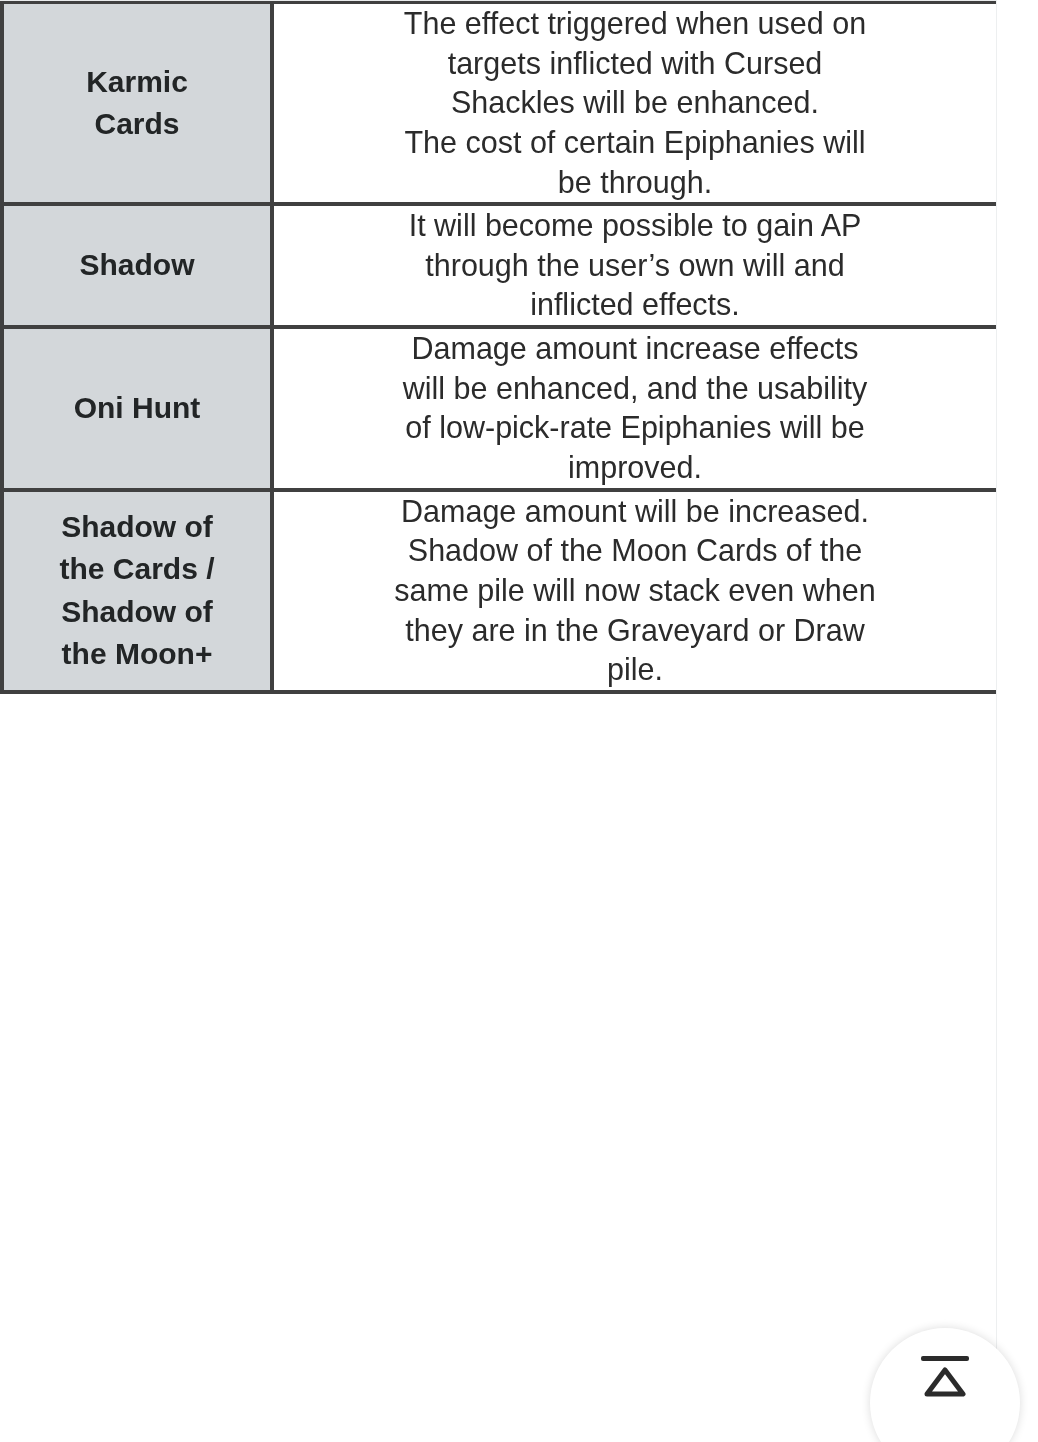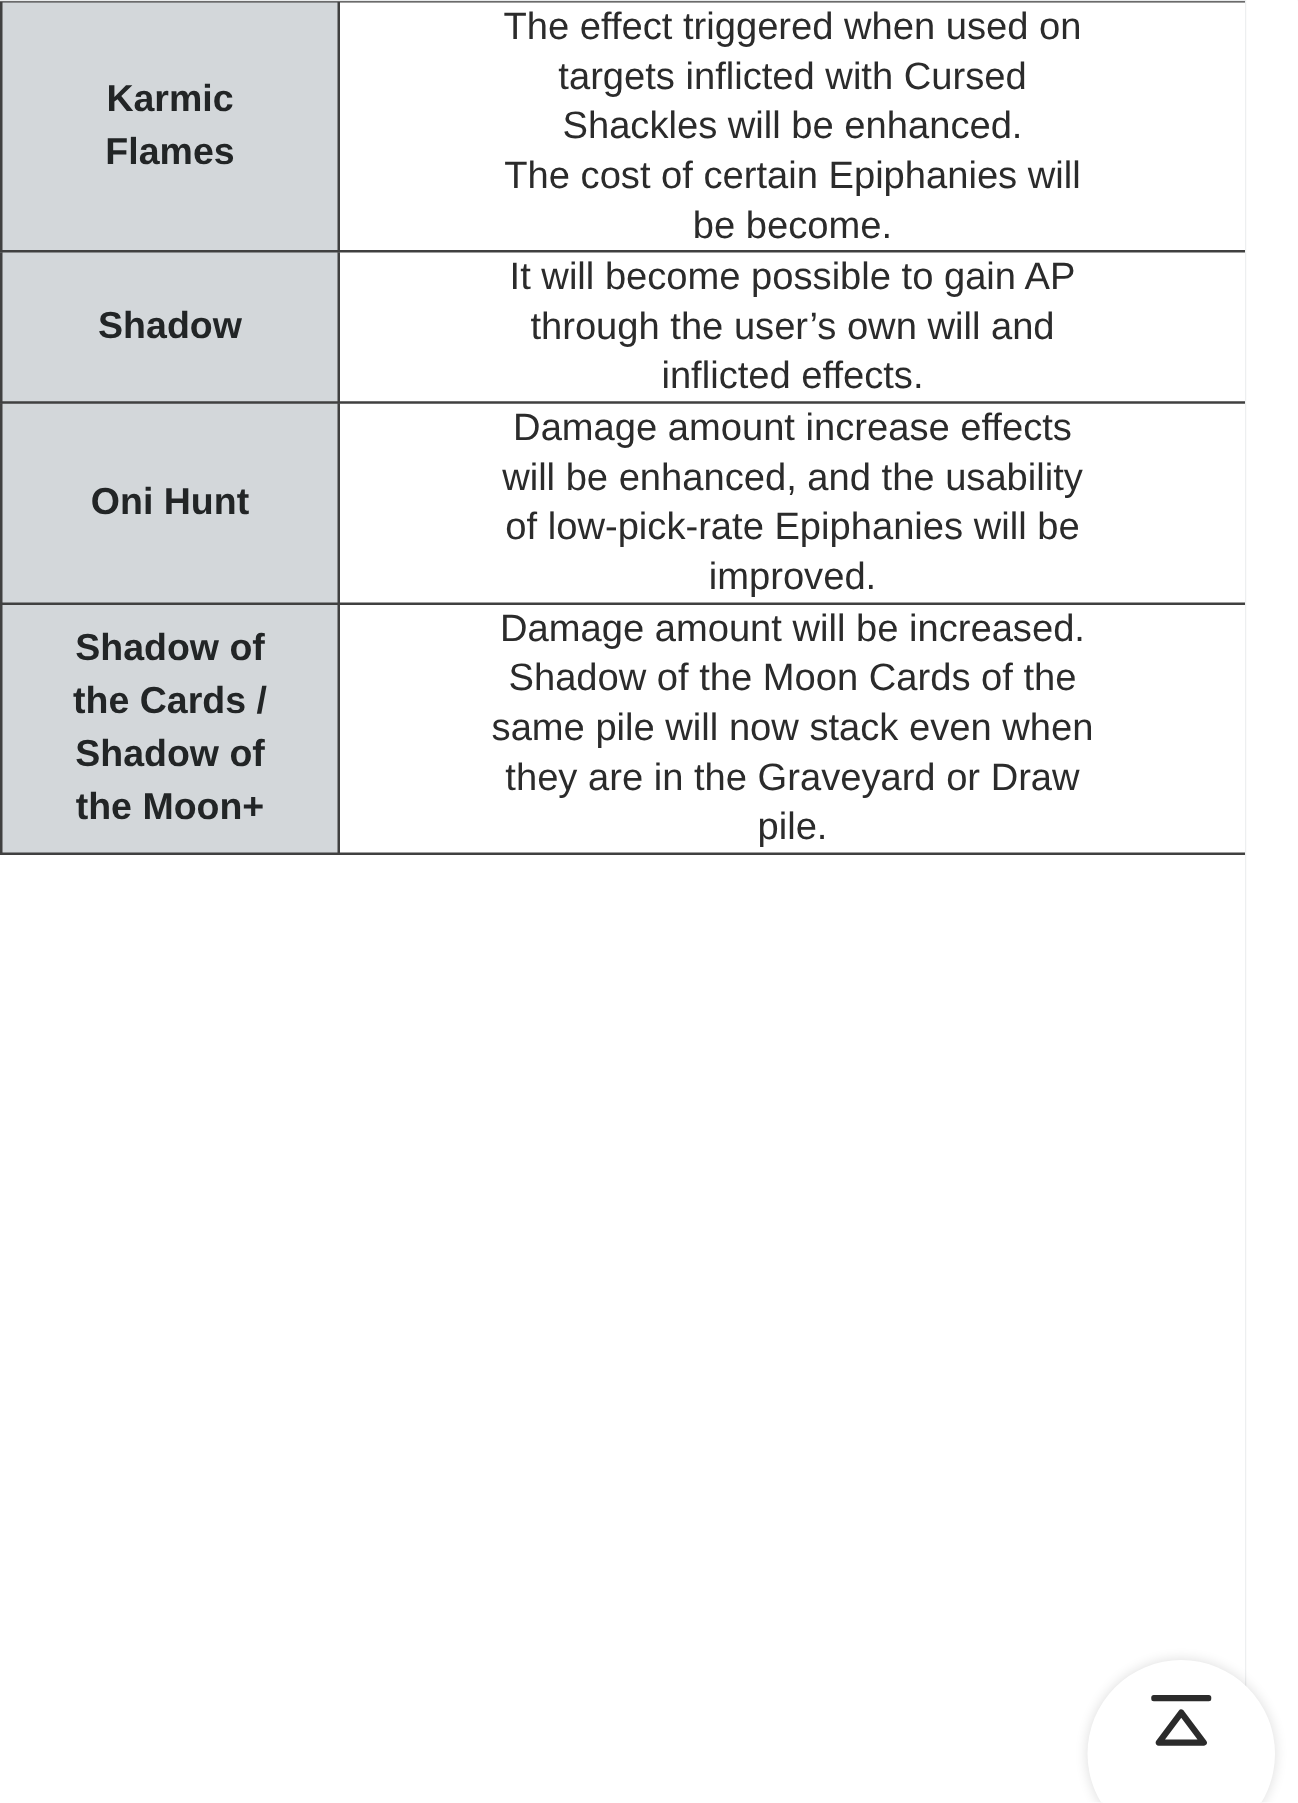--- a/index.html
+++ b/index.html
@@ -24,21 +24,21 @@
   table.skill-table {
     border-collapse: collapse;
     width: 996px;
     table-layout: fixed;
     margin: 0;
   }
   table.skill-table col.c1 { width: 270px; }
   table.skill-table col.c2 { width: 726px; }
 
   table.skill-table td {
-    border: 2px solid #404040;
+    border: 4px solid #404040;
     vertical-align: middle;
     padding: 0;
   }
   td.name-cell {
     background: #d3d7da;
     color: #222526;
     font-weight: bold;
     font-size: 30px;
     line-height: 1.42;
     text-align: center;
@@ -106,28 +106,28 @@
 
   <table class="skill-table">
     <colgroup>
       <col class="c1">
       <col class="c2">
     </colgroup>
     <tbody>
       <tr>
         <td class="name-cell">
           <span class="line">Karmic</span>
-          <span class="line">Flames</span>
+          <span class="line">Cards</span>
         </td>
         <td class="desc-cell">
           <span class="line">The effect triggered when used on</span>
           <span class="line">targets inflicted with Cursed</span>
           <span class="line">Shackles will be enhanced.</span>
           <span class="line">The cost of certain Epiphanies will</span>
-          <span class="line">be become.</span>
+          <span class="line">be through.</span>
         </td>
       </tr>
 
       <tr>
         <td class="name-cell">
           <span class="line">Shadow</span>
         </td>
         <td class="desc-cell">
           <span class="line">It will become possible to gain AP</span>
           <span class="line">through the user’s own will and</span>

